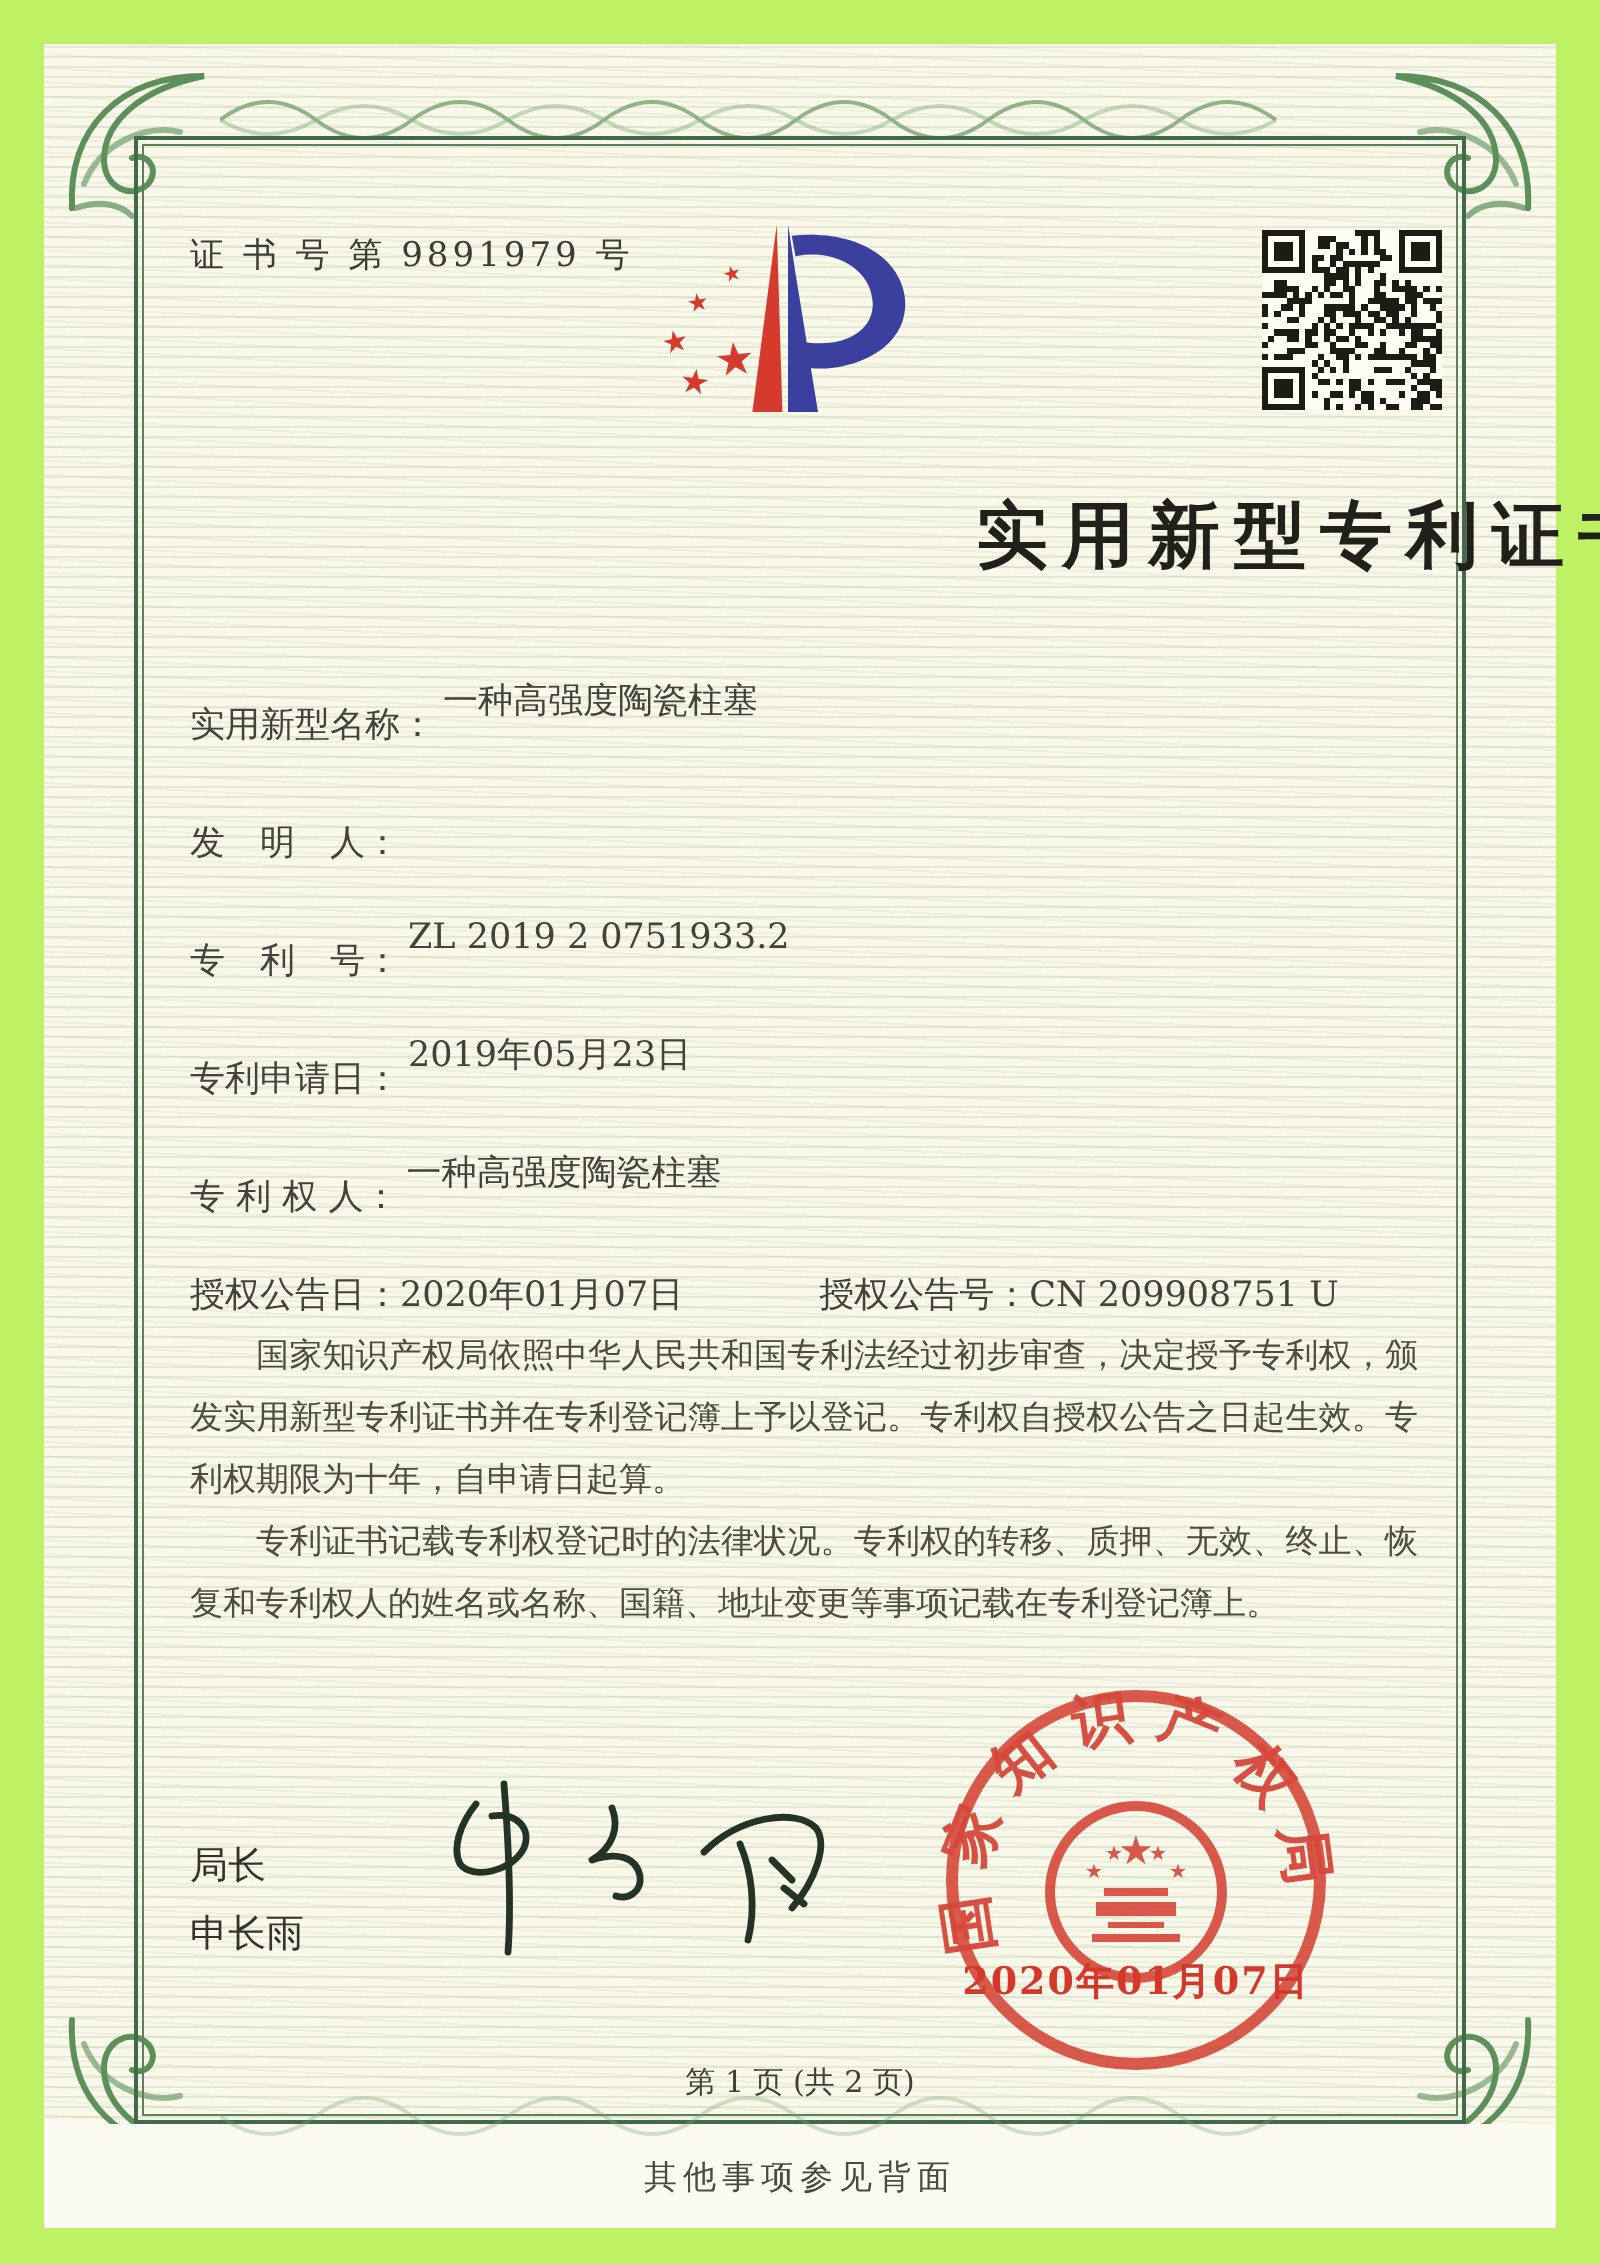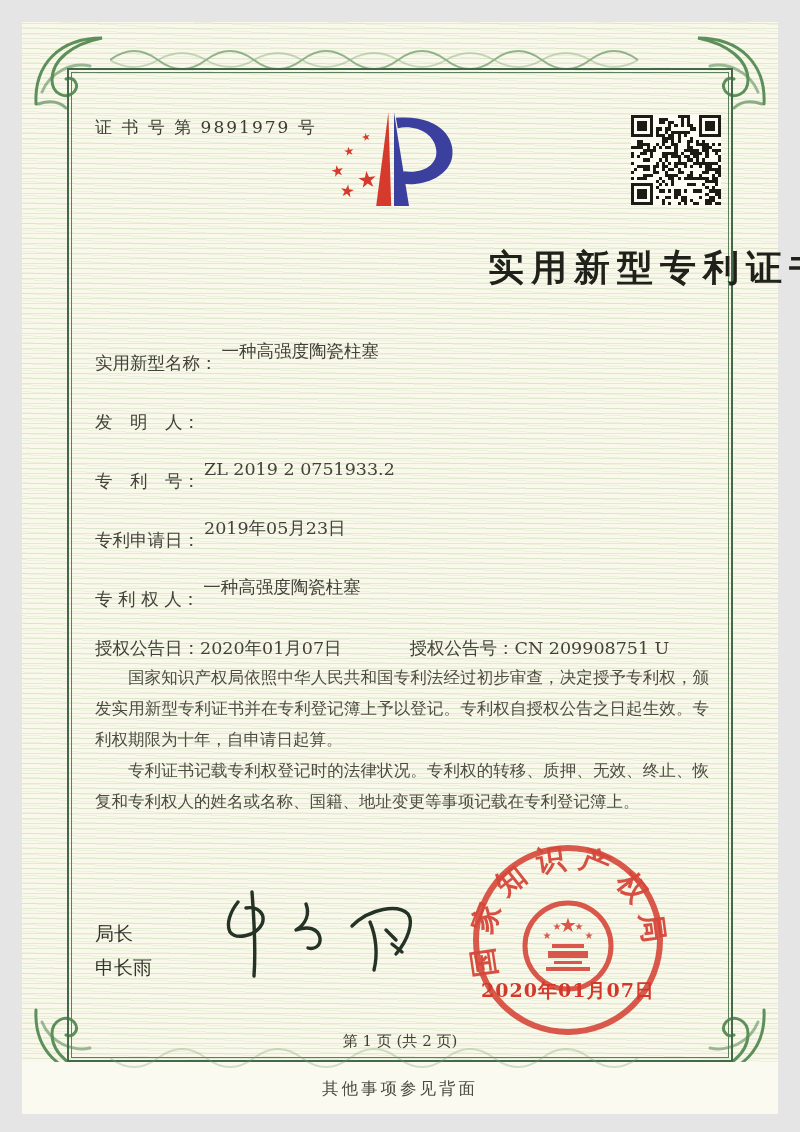--- a/index.html
+++ b/index.html
@@ -1,16 +1,16 @@
 <!DOCTYPE html>
 <html><head>
 <meta charset="utf-8">
 <style>
   html,body{margin:0;padding:0;background:#ffffff;}
-  .page{position:relative;width:800px;height:1132px;background:#e5e5e5;overflow:hidden;
+  .page{position:relative;width:800px;height:1132px;background:#bef264;overflow:hidden;
         font-family:"DejaVu Serif","Liberation Serif",serif;color:#3a3a30;}
   
   .paper{position:absolute;left:22px;top:22px;width:756px;height:1092px;
          background-color:#f9f8ea;
          background-image:
            repeating-linear-gradient(0deg, rgba(150,185,130,.22) 0 1px, transparent 1px 5px),
            repeating-linear-gradient(3deg, rgba(150,185,130,.12) 0 1px, transparent 1px 7px);
   }
   .paper-bottom{position:absolute;left:22px;top:1062px;width:756px;height:52px;background:#fbfaf1;}
   

